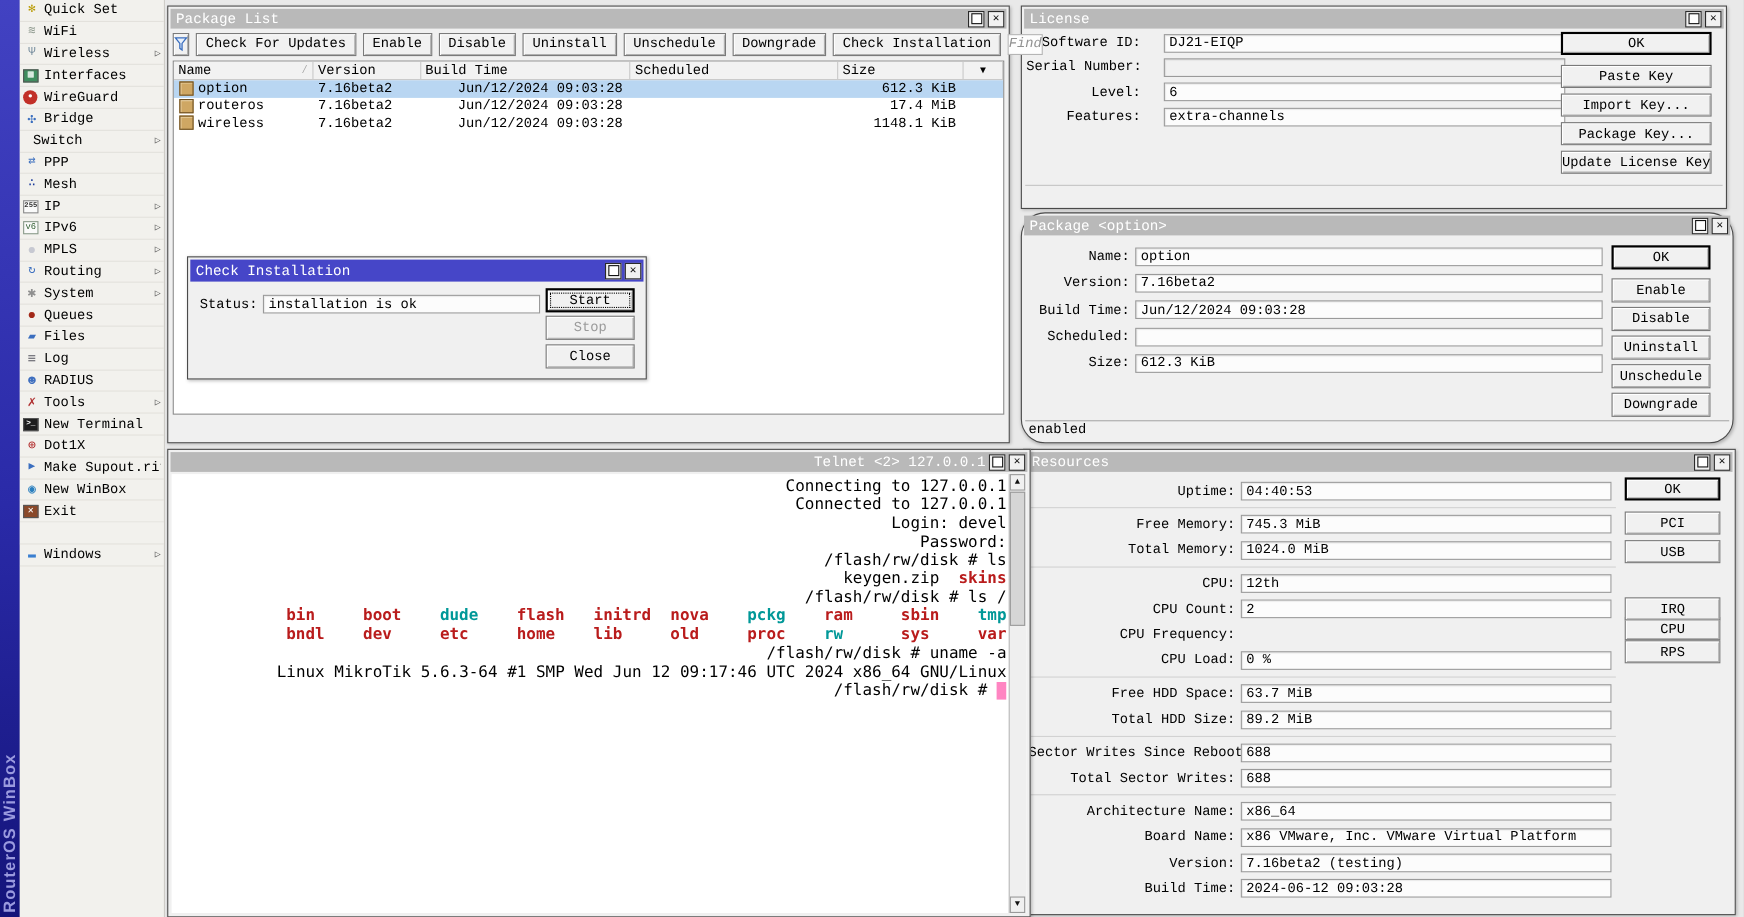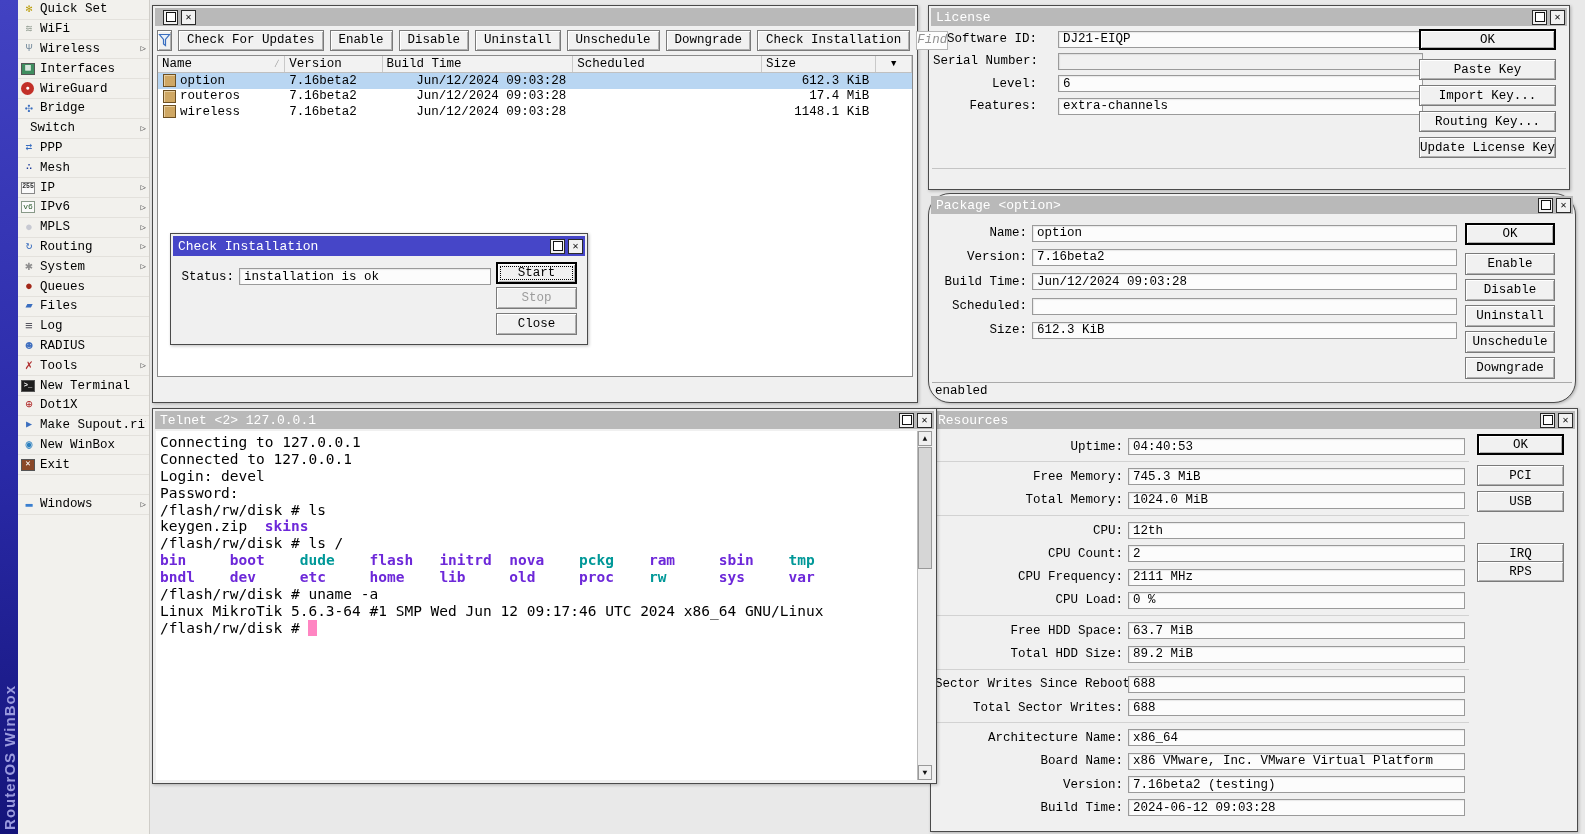--- a/index.html
+++ b/index.html
@@ -57,26 +57,26 @@
   .statusbar{position:absolute;left:4px;right:4px;bottom:3px;height:19px;background:#f1f1f1;border:1px solid #c8c8c8;border-top:1px solid #9f9f9f;
     display:flex;align-items:center;padding:0 4px;box-sizing:border-box;}
   
   #win-check{left:170px;top:233px;width:418px;height:112px;z-index:9;}
   #win-check .titlebar{height:20px;}
   .dlg-row{position:absolute;left:8px;top:34px;display:flex;align-items:center;}
   #dlg-start{right:10px;top:28px;width:81px;height:22px;}
   #dlg-stop{right:10px;top:53px;width:81px;height:22px;}
   #dlg-close{right:10px;top:79px;width:81px;height:22px;}
   
-  #win-telnet{left:152px;top:408px;width:785px;height:376px;z-index:6;}
+  #win-telnet{left:152px;top:408px;width:785px;height:426px;z-index:6;text-align:right;}
   .telnet-body{position:absolute;left:3px;right:3px;top:22px;bottom:3px;background:#fff;overflow:hidden;}
   .term{position:absolute;left:4px;top:3px;right:18px;bottom:0;font-family:"DejaVu Sans Mono",monospace;font-size:14.5px;overflow:hidden;}
   .tline{white-space:pre;height:16.9px;line-height:16.9px;}
   .sg-k{color:#000;}
-  .sg-b{color:#6d28d9;font-weight:bold;}
+  .sg-b{color:#b91c1c;font-weight:bold;}
   .sg-t{color:#009898;font-weight:bold;}
   .sg-cur{background:#ff85c2;color:transparent;}
   .vscroll{position:absolute;right:0;top:0;bottom:0;width:15px;background:#efefef;border-left:1px solid #bbb;}
   .sbtn{position:absolute;left:0;width:14px;height:15px;background:#f0f0f0;border:1px solid #999;display:flex;align-items:center;justify-content:center;
     font-size:8px;color:#111;box-sizing:border-box;}
   .sbtn.up{top:0;}
   .sbtn.down{bottom:0;}
   .sthumb{position:absolute;left:0;top:16px;height:122px;width:14px;background:#d6d6d6;border:1px solid #999;box-sizing:border-box;}
   
   #win-license{left:928px;top:5px;width:642px;height:185px;z-index:3;}
@@ -224,20 +224,21 @@
       <div class="sb-item sb-gap"></div>
       <div class="sb-item">
         <span class="sb-ico" style="color: rgb(58, 127, 208); font-size: 12px;">▬</span>
         <span class="sb-label">Windows</span>
         <span class="sb-arrow">▷</span>
       </div>
     </div>
 
   <div class="win" id="win-pkglist">
     <div class="titlebar">
+      <span class="title">Package List</span>
       <span class="wbtn">
           <span class="maxg"></span>
         </span>
       <span class="wbtn">✕</span>
     </div>
     <div class="toolbar">
       <div class="btn filter-btn">
         <svg width="13" height="14" viewBox="0 0 13 14">
             <path d="M1.5 1.5h10l-4 5v6l-2-1.5v-4.5z" fill="#e8f0fa" stroke="#3a6ebf" stroke-width="1.2"></path>
           </svg>
@@ -334,21 +335,21 @@
         </div>
         <div class="frow">
           <span class="flabel">Features:</span>
           <span class="finput">extra-channels</span>
         </div>
       </div>
     <div class="btnstack" id="lic-btns">
         <div class="btn vbtn default" style="top: 23px;">OK</div>
         <div class="btn vbtn" style="top: 53px;">Paste Key</div>
         <div class="btn vbtn" style="top: 79px;">Import Key...</div>
-        <div class="btn vbtn" style="top: 105px;">Routing Key...</div>
+        <div class="btn vbtn" style="top: 105px;">Package Key...</div>
         <div class="btn vbtn" style="top: 131px;">Update License Key</div>
       </div>
     <div class="lic-sep"></div>
   </div>
 
   <div class="win" id="win-pkgopt">
     <div class="titlebar">
       <span class="title">Package &lt;option&gt;</span>
       <span class="wbtn">
           <span class="maxg"></span>
@@ -417,21 +418,20 @@
           <div class="frow">
             <span class="flabel">CPU:</span>
             <span class="finput">12th</span>
           </div>
           <div class="frow">
             <span class="flabel">CPU Count:</span>
             <span class="finput">2</span>
           </div>
           <div class="frow">
             <span class="flabel">CPU Frequency:</span>
-            <span class="finput">2111 MHz</span>
           </div>
           <div class="frow">
             <span class="flabel">CPU Load:</span>
             <span class="finput">0 %</span>
           </div>
         </div>
         <div class="rgroup">
           <div class="frow">
             <span class="flabel">Free HDD Space:</span>
             <span class="finput">63.7 MiB</span>
@@ -469,21 +469,21 @@
             <span class="finput">2024-06-12 09:03:28</span>
           </div>
         </div>
       </div>
     <div class="btnstack" id="res-btns">
         <div class="btn vbtn default" style="top: 25px;">OK</div>
         <div class="btn vbtn" style="top: 56px;">PCI</div>
         <div class="btn vbtn" style="top: 82px;">USB</div>
         <div class="btn vbtn" style="top: 108px; margin-top: 44px;">CPU</div>
         <div class="btn vbtn" style="top: 134px;">IRQ</div>
-        <div class="btn vbtn" style="top: 152px;">RPS</div>
+        <div class="btn vbtn" style="top: 173px;">RPS</div>
       </div>
   </div>
 
   <div class="win" id="win-telnet">
     <div class="titlebar">
       <span class="title">Telnet &lt;2&gt; 127.0.0.1</span>
       <span class="wbtn">
           <span class="maxg"></span>
         </span>
       <span class="wbtn">✕</span>

